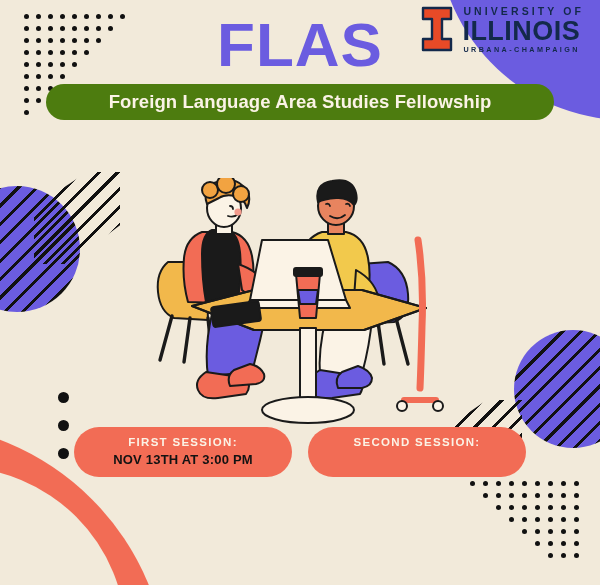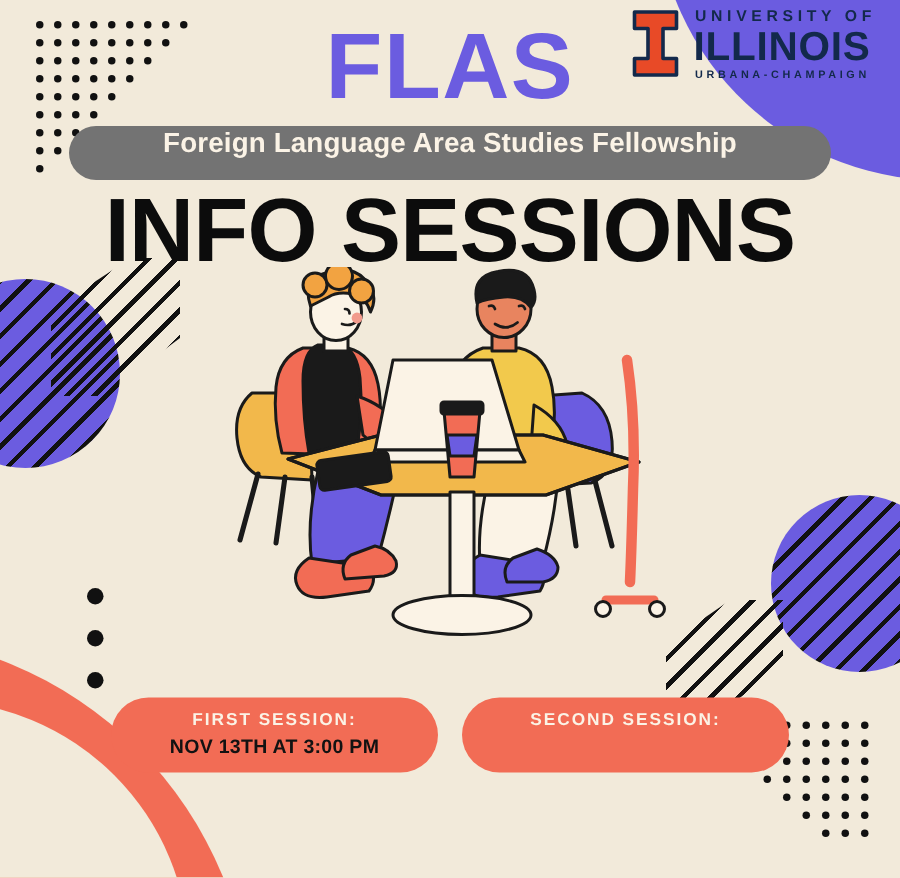--- a/index.html
+++ b/index.html
@@ -76,40 +76,40 @@
   }
 
   
   #flas{
     top:14px;left:0;width:600px;text-align:center;
     font-size:62px;font-weight:800;color:#6B5CE0;
     letter-spacing:1px;line-height:1;z-index:6;
   }
   #subtitle-pill{
     top:84px;left:46px;width:508px;height:36px;
-    background:#737373;border-radius:22px;
-    display:flex;align-items:flex-start;justify-content:center;z-index:6;
+    background:#4d7c0f;border-radius:22px;
+    display:flex;align-items:center;justify-content:center;z-index:6;
   }
   #subtitle-text{
     color:#FBF3E6;font-size:18.5px;font-weight:700;letter-spacing:0.1px;
     white-space:nowrap;
   }
   #info-sessions{
     top:122px;left:0;width:600px;text-align:center;
     font-size:60px;font-weight:800;color:#0C0C0C;
     letter-spacing:-0.5px;line-height:1.05;z-index:6;
   }
 
   
   #illustration{ left:150px;top:178px;width:320px;height:258px;z-index:5; }
   #illustration svg{display:block;}
 
   
   #sessions{
-    top:465px;left:0;width:600px;z-index:7;
+    top:427px;left:0;width:600px;z-index:7;
     display:flex;justify-content:center;gap:16px;
   }
   .session-pill{
     background:#F26C55;border-radius:26px;
     padding:7px 20px 9px;text-align:center;min-width:178px;
   }
   .session-head{
     font-size:11.5px;font-weight:700;letter-spacing:1.3px;color:#FBF3E6;
     line-height:1.45;
   }
@@ -248,21 +248,20 @@
       <span id="logo-urbana">URBANA-CHAMPAIGN</span>
     </div>
   </div>
 
   <div class="layer" id="flas">FLAS</div>
 
   <div class="layer" id="subtitle-pill">
     <span id="subtitle-text">Foreign Language Area Studies Fellowship</span>
   </div>
 
-  <div class="layer" id="info-sessions">INFO SESSIONS</div>
 
   <div class="layer" id="illustration">
     <svg width="320" height="258" viewBox="0 0 320 258" aria-hidden="true">
       <g stroke="#1A1A1A" stroke-width="2" stroke-linejoin="round" stroke-linecap="round">
 
         <path d="M18 84 q-12 10 -10 30 q2 20 16 26 l34 2 l-2 -58 z" fill="#F2B84B"></path>
         <path d="M22 138 l-12 44 M40 140 l-6 44 M58 140 l4 40" fill="none" stroke-width="3.4"></path>
 
         <path d="M238 84 q18 8 20 32 q2 22 -14 28 l-36 2 l2 -60 z" fill="#6B5CE0"></path>
         <path d="M246 140 l12 46 M228 144 l6 42 M210 144 l-4 40" fill="none" stroke-width="3.4"></path>

